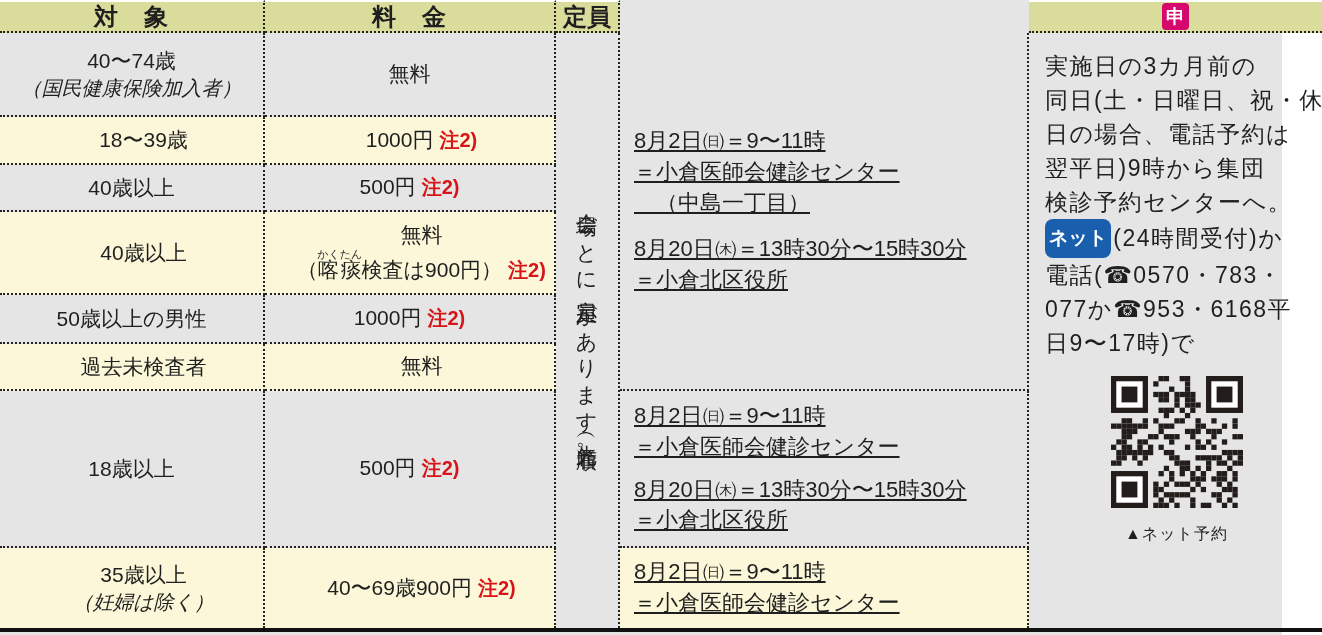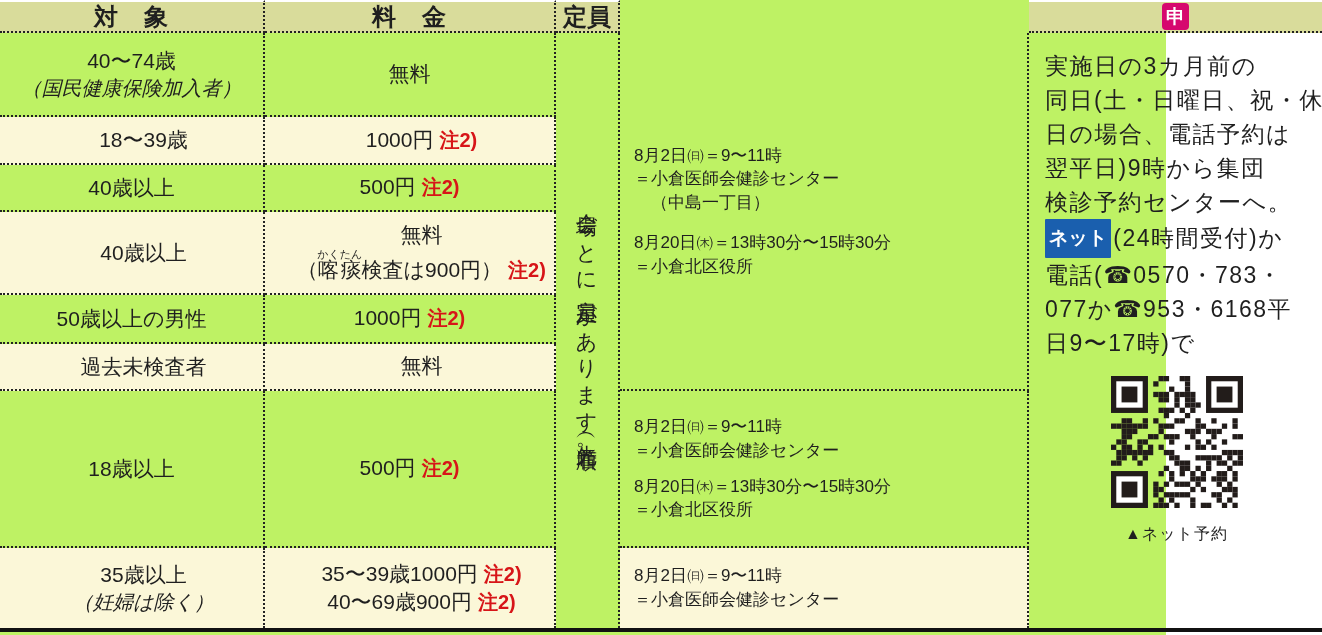--- a/index.html
+++ b/index.html
@@ -1,40 +1,40 @@
 <!DOCTYPE html>
 <html lang="ja"><head>
 <meta charset="utf-8">
 <style>
   html,body{margin:0;padding:0;background:#fff;}
   body{font-family:"Liberation Sans","DejaVu Sans",sans-serif;color:#1f1f1f;}
   .table{
-    position:relative;width:1166px;height:635px;background:#bef264;
+    position:relative;width:1282px;height:635px;background:#e5e5e5;
     display:grid;
     grid-template-columns:265px 291px 64px 409px 293px;
     grid-template-rows:33px 84px 48px 47px 83px 49px 47px 157px 80px 4px;
     align-content:start;
   }
   .cell{box-sizing:border-box;display:flex;flex-direction:column;justify-content:center;align-items:center;text-align:center;}
   .br{border-right:2px dotted #222;}
   .bb{border-bottom:2px dotted #222;}
   .hdr{background:#d9dc9b;border-top:2px solid #fff;font-weight:bold;font-size:24px;letter-spacing:1px;}
   .yellow{background:#fbf7d8;padding-left:24px;}
   .t{font-size:21px;line-height:1.3;}
   .t .sub{font-size:20px;font-style:italic;}
   .fee{font-size:21px;line-height:1.35;}
   .note{color:#d71518;font-weight:bold;font-size:20px;margin-left:6px;white-space:nowrap;}
   ruby rt{font-size:11px;color:#1f1f1f;}
   .capacity{writing-mode:vertical-rl;text-orientation:mixed;font-size:21px;letter-spacing:3px;line-height:1;margin:auto;}
   .sched{align-items:flex-start;text-align:left;padding-left:14px;gap:16px;}
-  .sched p{margin:0;font-size:17px;line-height:1.4;}
+  .sched p{margin:0;font-size:22px;line-height:1.4;text-decoration:underline;}
   .apply-cell{box-sizing:border-box;padding:16px 14px 16px 16px;display:block;text-align:left;}
   .apply-line{font-size:23px;line-height:34px;letter-spacing:1.5px;white-space:nowrap;}
   .badge-apply{display:inline-flex;align-items:center;justify-content:center;width:27px;height:27px;border-radius:4px;background:#d6086e;color:#fff;font-size:19px;font-weight:bold;letter-spacing:0;}
-  .badge-net{display:inline-block;background:#1a5fae;color:#fff;font-size:19px;font-weight:bold;padding:2px 4px 3px;border-radius:1px;letter-spacing:0;vertical-align:2px;margin-right:2px;}
+  .badge-net{display:inline-block;background:#1a5fae;color:#fff;font-size:19px;font-weight:bold;padding:2px 4px 3px;border-radius:8px;letter-spacing:0;vertical-align:2px;margin-right:2px;}
   .qr-wrap{margin-top:16px;text-align:center;}
   .qr-caption{font-size:16px;line-height:31px;letter-spacing:1px;text-align:center;margin-top:6px;}
   .bottom-bar{grid-row:10;grid-column:1 / span 5;background:#111;}
 </style>
 </head>
 <body>
 
 <div class="table">
 
   <div class="cell hdr bb br" style="grid-row:1;grid-column:1;">
@@ -93,21 +93,20 @@
   <div class="cell fee br bb" style="grid-row:6;grid-column:2;">
       <div><span>1000円</span><span class="note">注2)</span></div>
     </div>
   <div class="cell fee br bb yellow" style="grid-row:7;grid-column:2;">
       <span>無料</span>
     </div>
   <div class="cell fee br bb" style="grid-row:8;grid-column:2;">
       <div><span>500円</span><span class="note">注2)</span></div>
     </div>
   <div class="cell fee br yellow" style="grid-row:9;grid-column:2;">
-    <div><span>35〜39歳1000円</span><span class="note">注2)</span></div>
     <div><span>40〜69歳900円</span><span class="note">注2)</span></div>
   </div>
 
   <div class="cell br" style="grid-row:2 / span 8;grid-column:3;">
     <div class="capacity">会場ごとに定員があります（先着順）。</div>
   </div>
 
   <div class="cell sched br bb" style="grid-row:2 / span 6;grid-column:4;">
     <p><span>8月2日㈰＝9〜11時</span><br><span>＝小倉医師会健診センター</span><br><span>　（中島一丁目）</span></p>
     <p><span>8月20日㈭＝13時30分〜15時30分</span><br><span>＝小倉北区役所</span></p>

